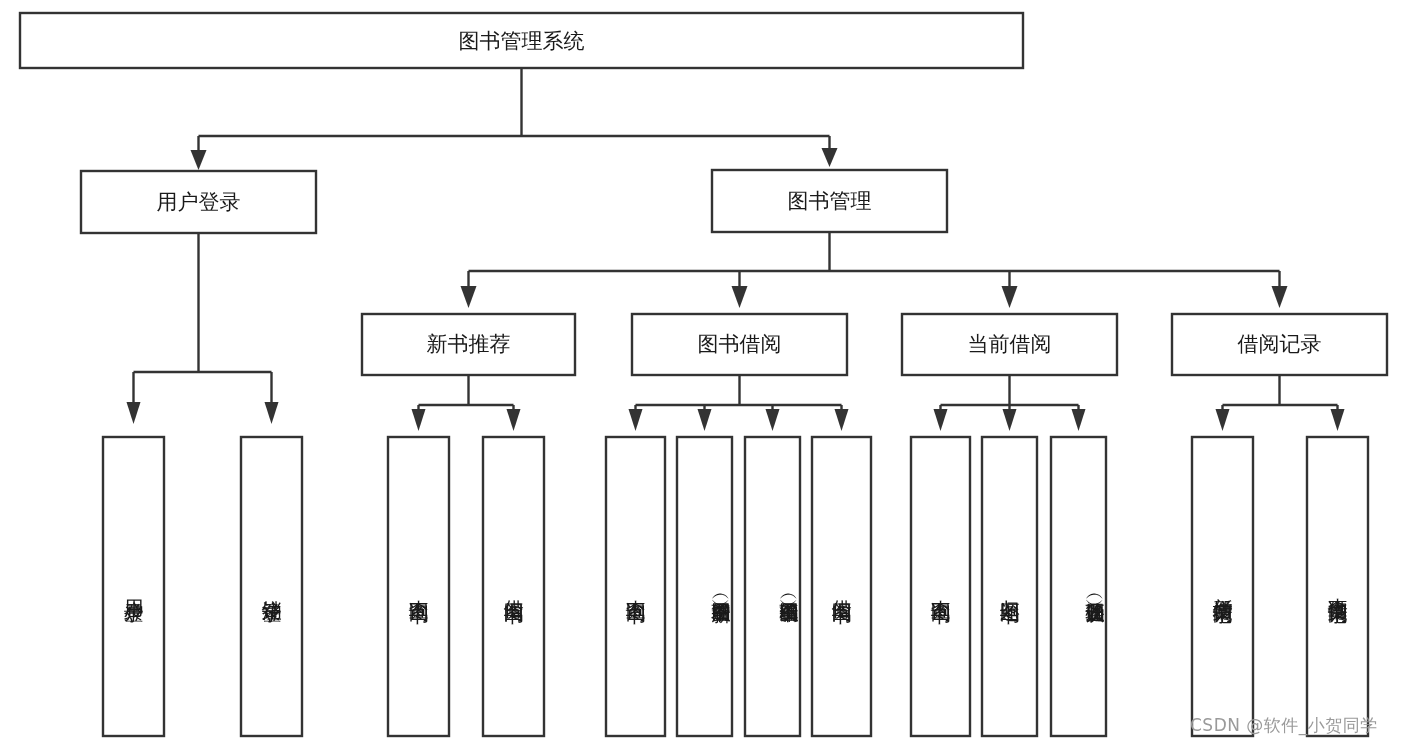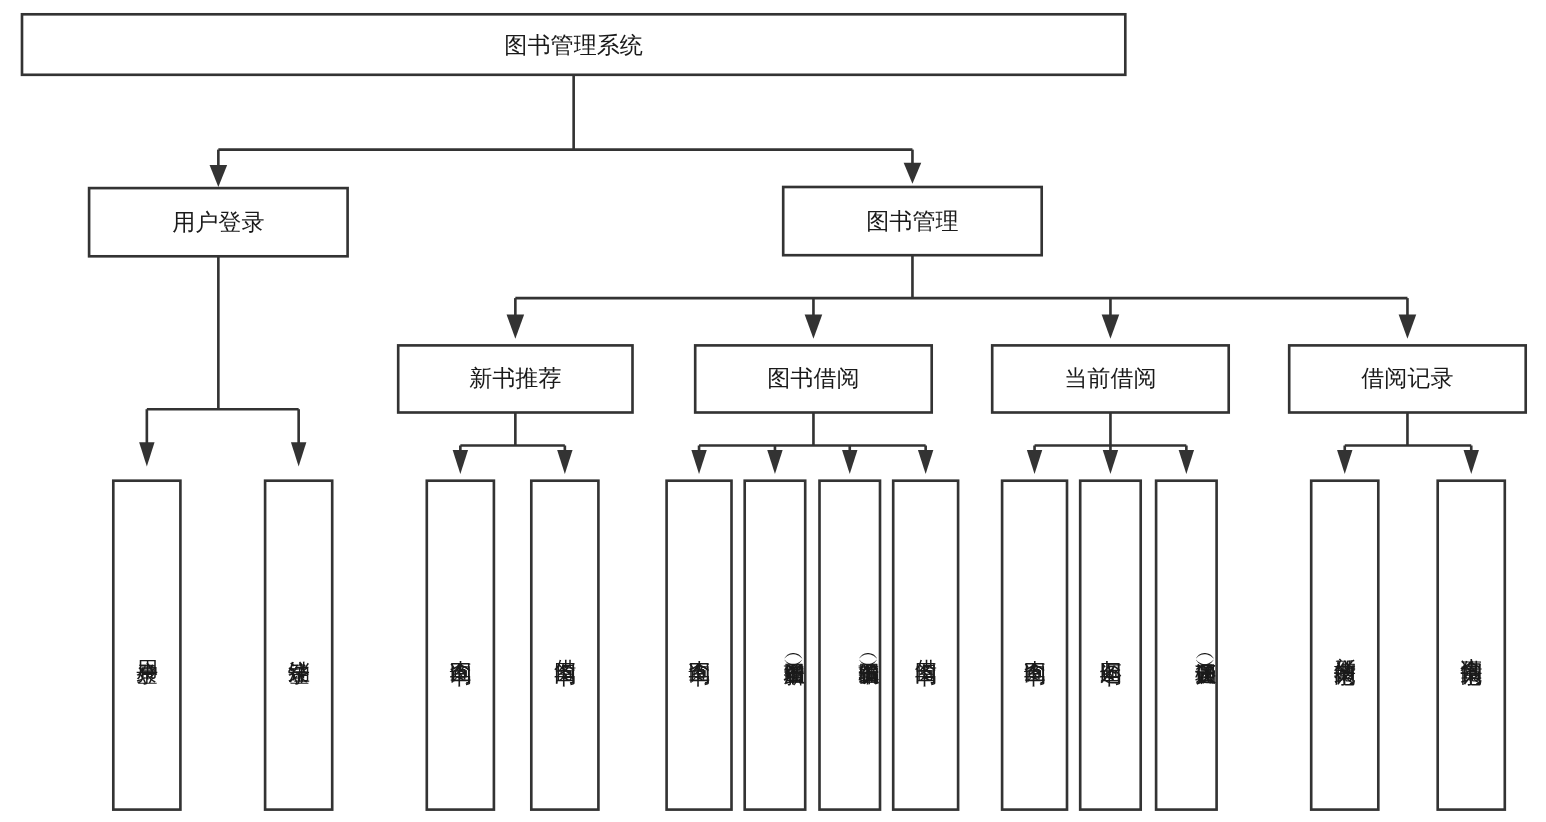--- a/index.html
+++ b/index.html
@@ -231,14 +231,15 @@
   <div class="leaf-label" style="left:911px; top:437px; width:59px; height:299px; display:flex; align-items:center; justify-content:center;">查询图书</div>
 
   <div class="leaf-label" style="left:982px; top:437px; width:55px; height:299px; display:flex; align-items:center; justify-content:center;">归还图书</div>
 
   <div class="leaf-label" style="left:1051px; top:440px; width:55px; height:296px; display:flex; align-items:flex-start; justify-content:center; font-size:19px; letter-spacing:0px;">确认归还（管理员）</div>
 
   <div class="leaf-label" style="left:1192px; top:437px; width:61px; height:299px; display:flex; align-items:center; justify-content:center;">新增借阅记录</div>
 
   <div class="leaf-label" style="left:1307px; top:437px; width:61px; height:299px; display:flex; align-items:center; justify-content:center;">查询借阅记录</div>
 
+  <div class="watermark">CSDN @软件_小贺同学</div>
 
 </div>
 
 </body></html>

